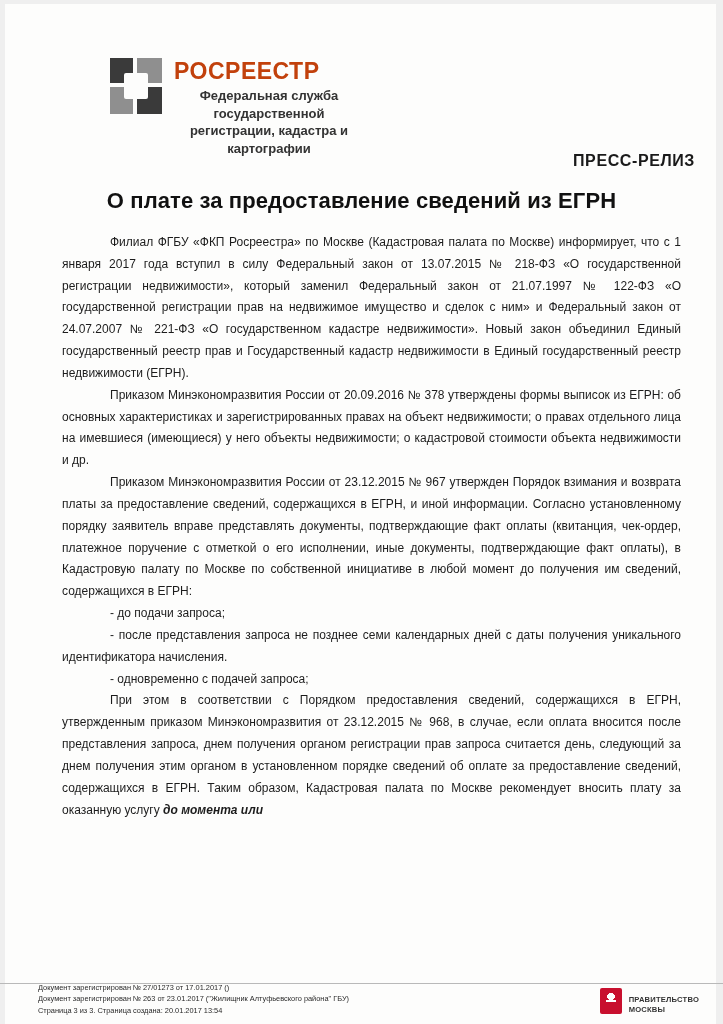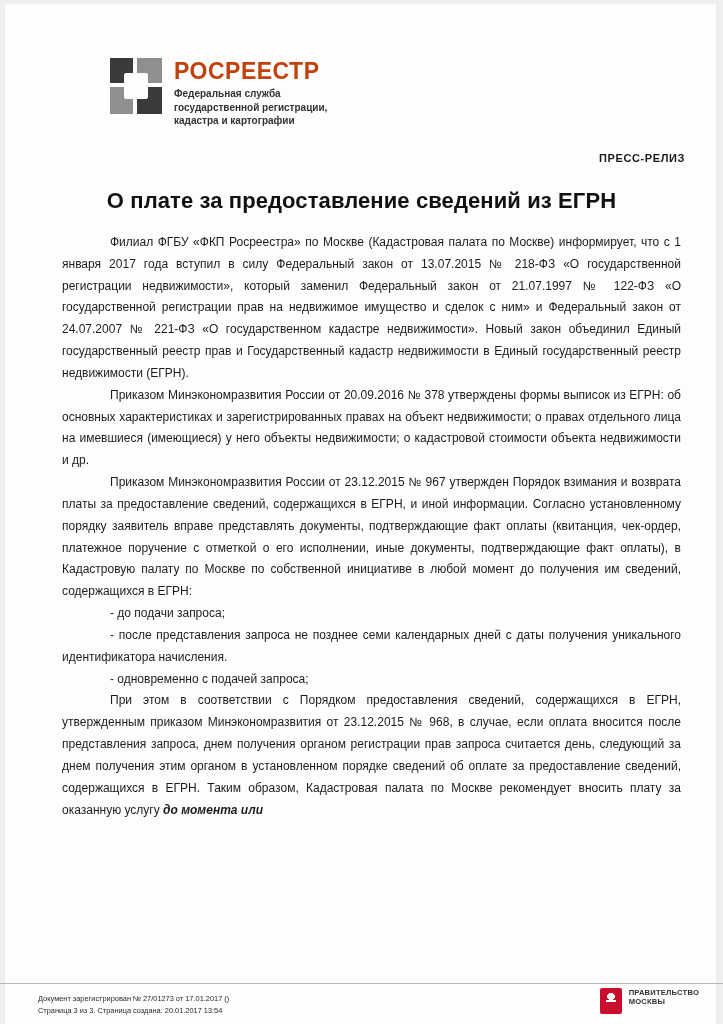--- a/index.html
+++ b/index.html
@@ -58,33 +58,34 @@
   }
   .logo-title {
     font-size: 23px;
     font-weight: bold;
     letter-spacing: 0.5px;
     color: #c2410c;
     line-height: 1;
     margin-bottom: 4px;
   }
   .logo-sub {
-    font-size: 10px;
+    font-size: 13px;
     line-height: 1.35;
     color: #333;
     font-weight: bold;
     max-width: 190px;
+    text-align: center;
   }
 
   
   .press-release {
     position: absolute;
-    right: 38px;
+    right: 28px;
     top: 152px;
-    font-size: 11px;
+    font-size: 16px;
     font-weight: bold;
     letter-spacing: 0.6px;
     color: #1a1a1a;
   }
 
   
   .doc-title {
     position: absolute;
     left: 0;
     right: 0;
@@ -137,21 +138,21 @@
     line-height: 1.55;
     color: #2a2a2a;
   }
   .footer div { white-space: nowrap; }
 
   .gov-block {
     position: absolute;
     right: 24px;
     bottom: 10px;
     display: flex;
-    align-items: flex-start;
+    align-items: flex-end;
     gap: 7px;
   }
   .gov-emblem {
     width: 22px;
     height: 26px;
     background: #c8102e;
     border-radius: 2px;
     position: relative;
     flex: none;
   }
@@ -214,20 +215,21 @@
     <p>Приказом Минэкономразвития России от 23.12.2015 № 967 утвержден Порядок взимания и возврата платы за предоставление сведений, содержащихся в ЕГРН, и иной информации. Согласно установленному порядку заявитель вправе представлять документы, подтверждающие факт оплаты (квитанция, чек-ордер, платежное поручение с отметкой о его исполнении, иные документы, подтверждающие факт оплаты), в Кадастровую палату по Москве по собственной инициативе в любой момент до получения им сведений, содержащихся в ЕГРН:</p>
     <p class="dash">- до подачи запроса;</p>
     <p class="dash">- после представления запроса не позднее семи календарных дней с даты получения уникального идентификатора начисления.</p>
     <p class="dash">- одновременно с подачей запроса;</p>
     <p><span>При этом в соответствии с Порядком предоставления сведений, содержащихся в ЕГРН, утвержденным приказом Минэкономразвития от 23.12.2015 № 968, в случае, если оплата вносится после представления запроса, днем получения органом регистрации прав запроса считается день, следующий за днем получения этим органом в установленном порядке сведений об оплате за предоставление сведений, содержащихся в ЕГРН. Таким образом, Кадастровая палата по Москве рекомендует вносить плату за оказанную услугу </span><span class="bi">до момента или</span></p>
   </div>
 
   <div class="footer-rule"></div>
   <div class="footer">
     <div>Документ зарегистрирован № 27/01273 от 17.01.2017  ()</div>
+    <div>Документ зарегистрирован № 263 от 23.01.2017  ("Жилищник Алтуфьевского района" ГБУ)</div>
     <div>Страница 3 из 3. Страница создана: 20.01.2017 13:54</div>
   </div>
 
   <div class="gov-block">
     <div class="gov-emblem"></div>
     <div class="gov-text">
       <div>ПРАВИТЕЛЬСТВО</div>
       <div>МОСКВЫ</div>
     </div>
   </div>

